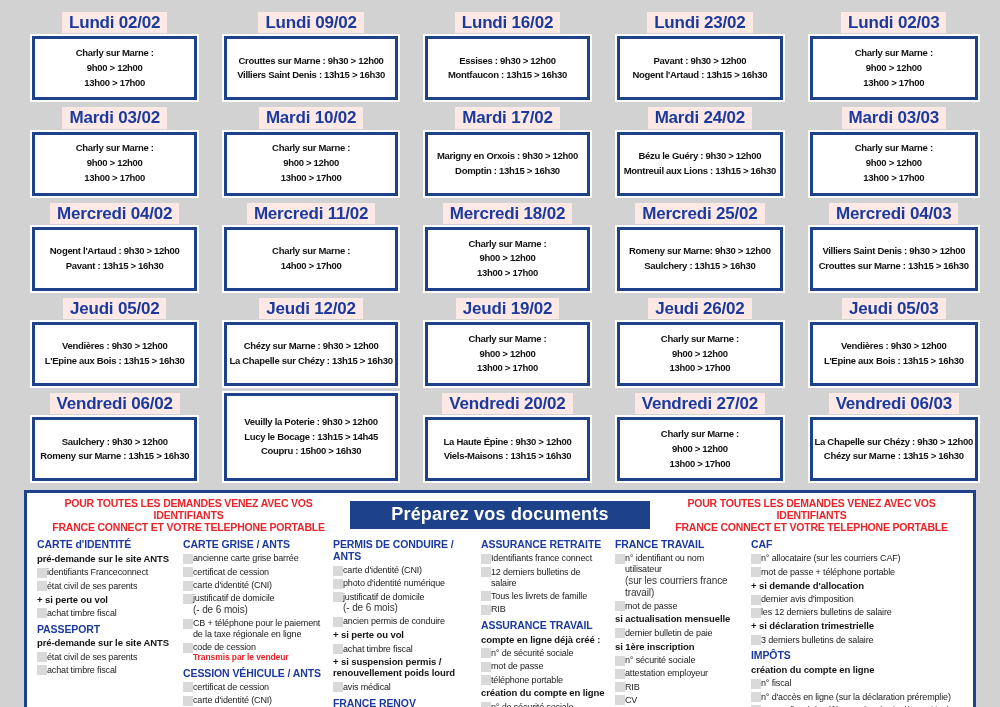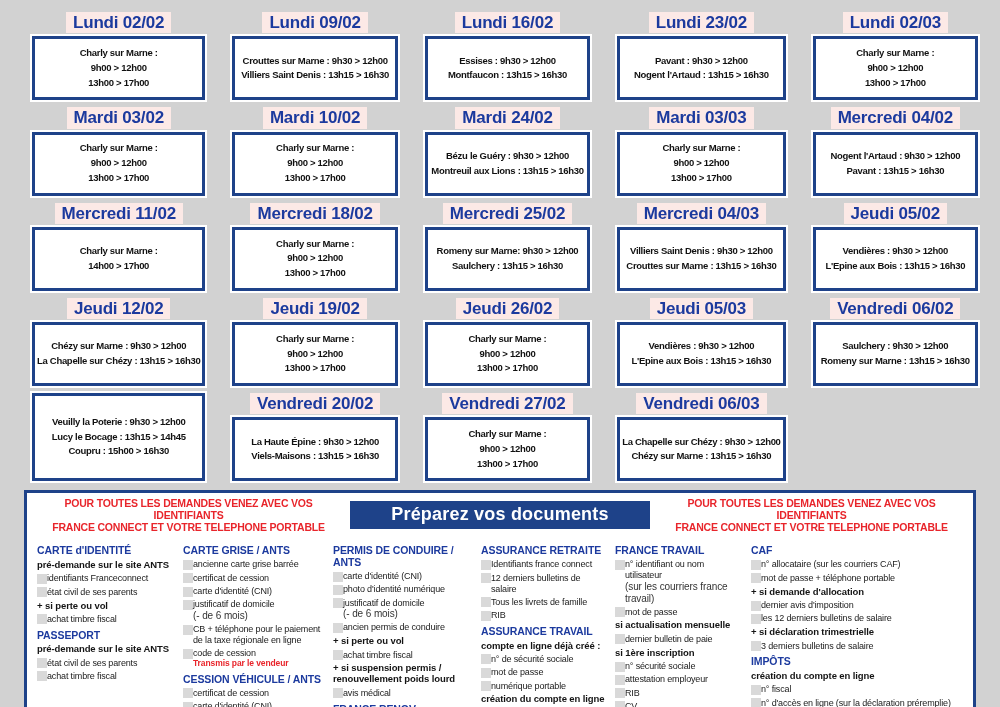--- a/index.html
+++ b/index.html
@@ -53,21 +53,21 @@
     background:#fff;
     border:3px solid var(--navy);
     padding:4px 10px 6px;
     height:212px;
   }
   .panel-head{
     display:grid;
     grid-template-columns:1fr 300px 1fr;
     align-items:center;
     column-gap:10px;
-    margin-bottom:7px;
+    margin-bottom:1px;
   }
   .notice{
     color:var(--red);
     font-weight:800;
     font-size:10.5px;
     letter-spacing:-0.2px;
     line-height:1.15;
     text-align:center;
   }
   .banner{
@@ -175,20 +175,27 @@
       </div>
       <div class="cell">
         <div class="day-title"><span>Mardi 10/02</span></div>
         <div class="day-box">
           <div class="line">Charly sur Marne :</div>
           <div class="line">9h00 &gt; 12h00</div>
           <div class="line">13h00 &gt; 17h00</div>
         </div>
       </div>
       <div class="cell">
+        <div class="day-title"><span>Mardi 17/02</span></div>
+        <div class="day-box">
+          <div class="line">Marigny en Orxois : 9h30 &gt; 12h00</div>
+          <div class="line">Domptin : 13h15 &gt; 16h30</div>
+        </div>
+      </div>
+      <div class="cell">
         <div class="day-title"><span>Mardi 24/02</span></div>
         <div class="day-box">
           <div class="line">Bézu le Guéry : 9h30 &gt; 12h00</div>
           <div class="line">Montreuil aux Lions : 13h15 &gt; 16h30</div>
         </div>
       </div>
       <div class="cell">
         <div class="day-title"><span>Mardi 03/03</span></div>
         <div class="day-box">
           <div class="line">Charly sur Marne :</div>
@@ -492,21 +499,21 @@
           </div>
           <div class="chk">
             <span class="box"></span>
             <div class="lblwrap">
               <div class="lbl"><span>mot de passe</span></div>
             </div>
           </div>
           <div class="chk">
             <span class="box"></span>
             <div class="lblwrap">
-              <div class="lbl"><span>numérique portable</span></div>
+              <div class="lbl"><span>téléphone portable</span></div>
             </div>
           </div>
           <div class="doc-sub">création du compte en ligne</div>
           <div class="chk">
             <span class="box"></span>
             <div class="lblwrap">
               <div class="lbl"><span>n° de sécurité sociale</span></div>
             </div>
           </div>
         </div>

